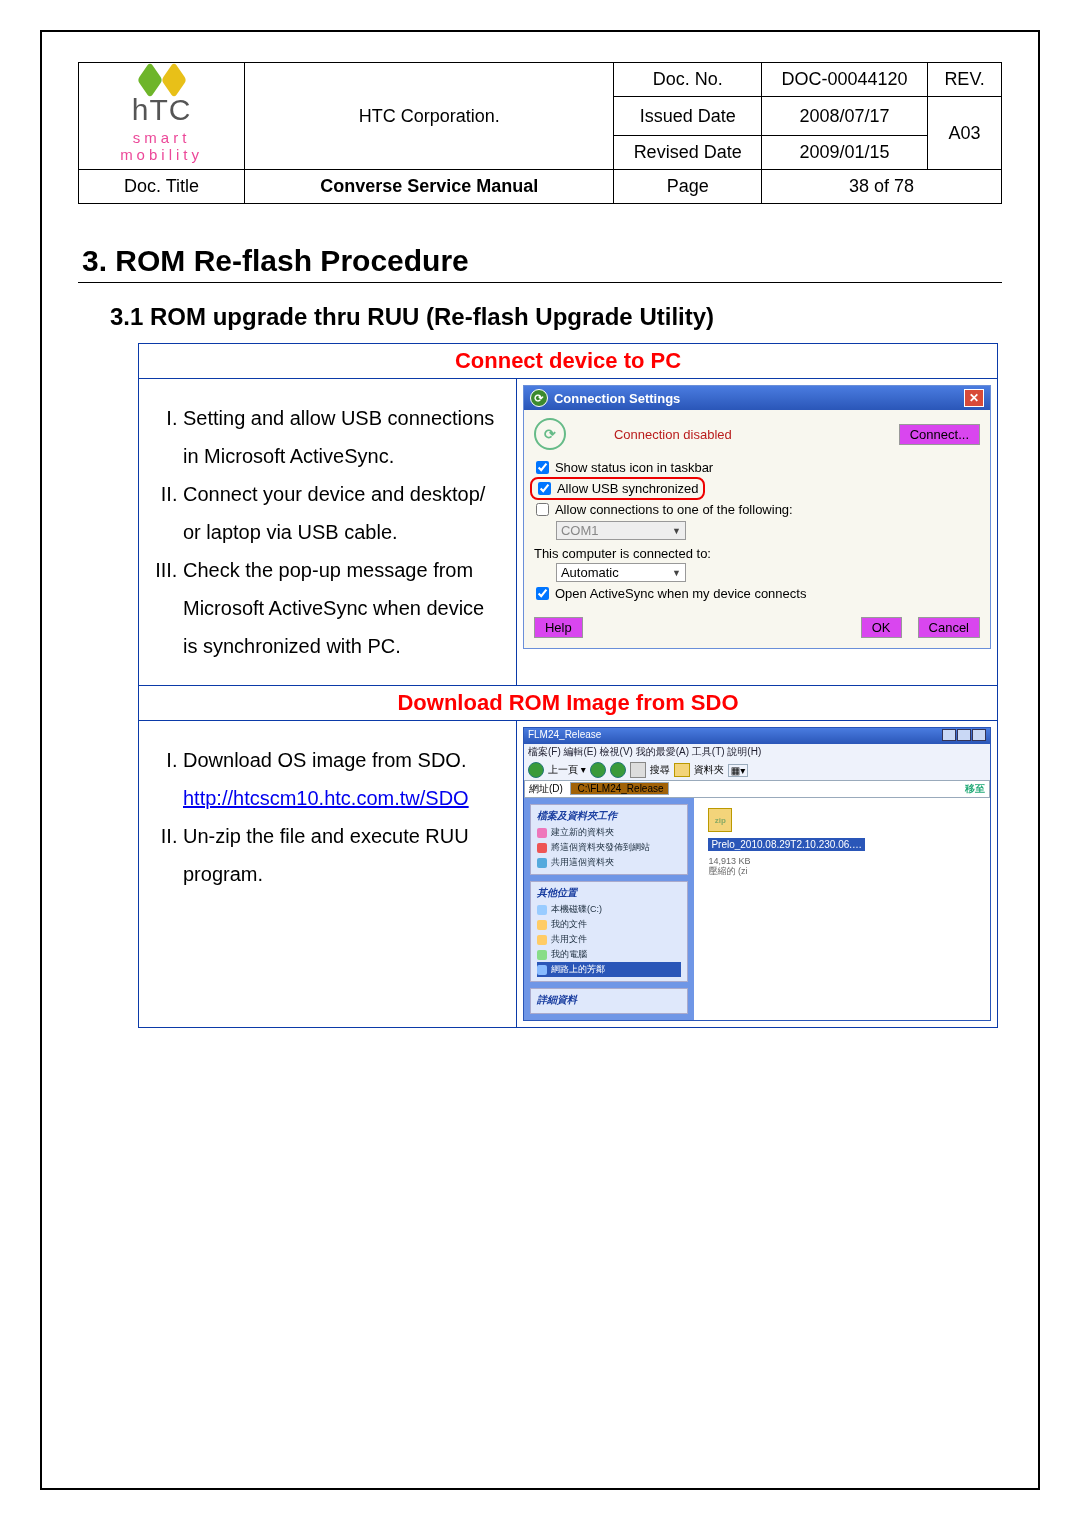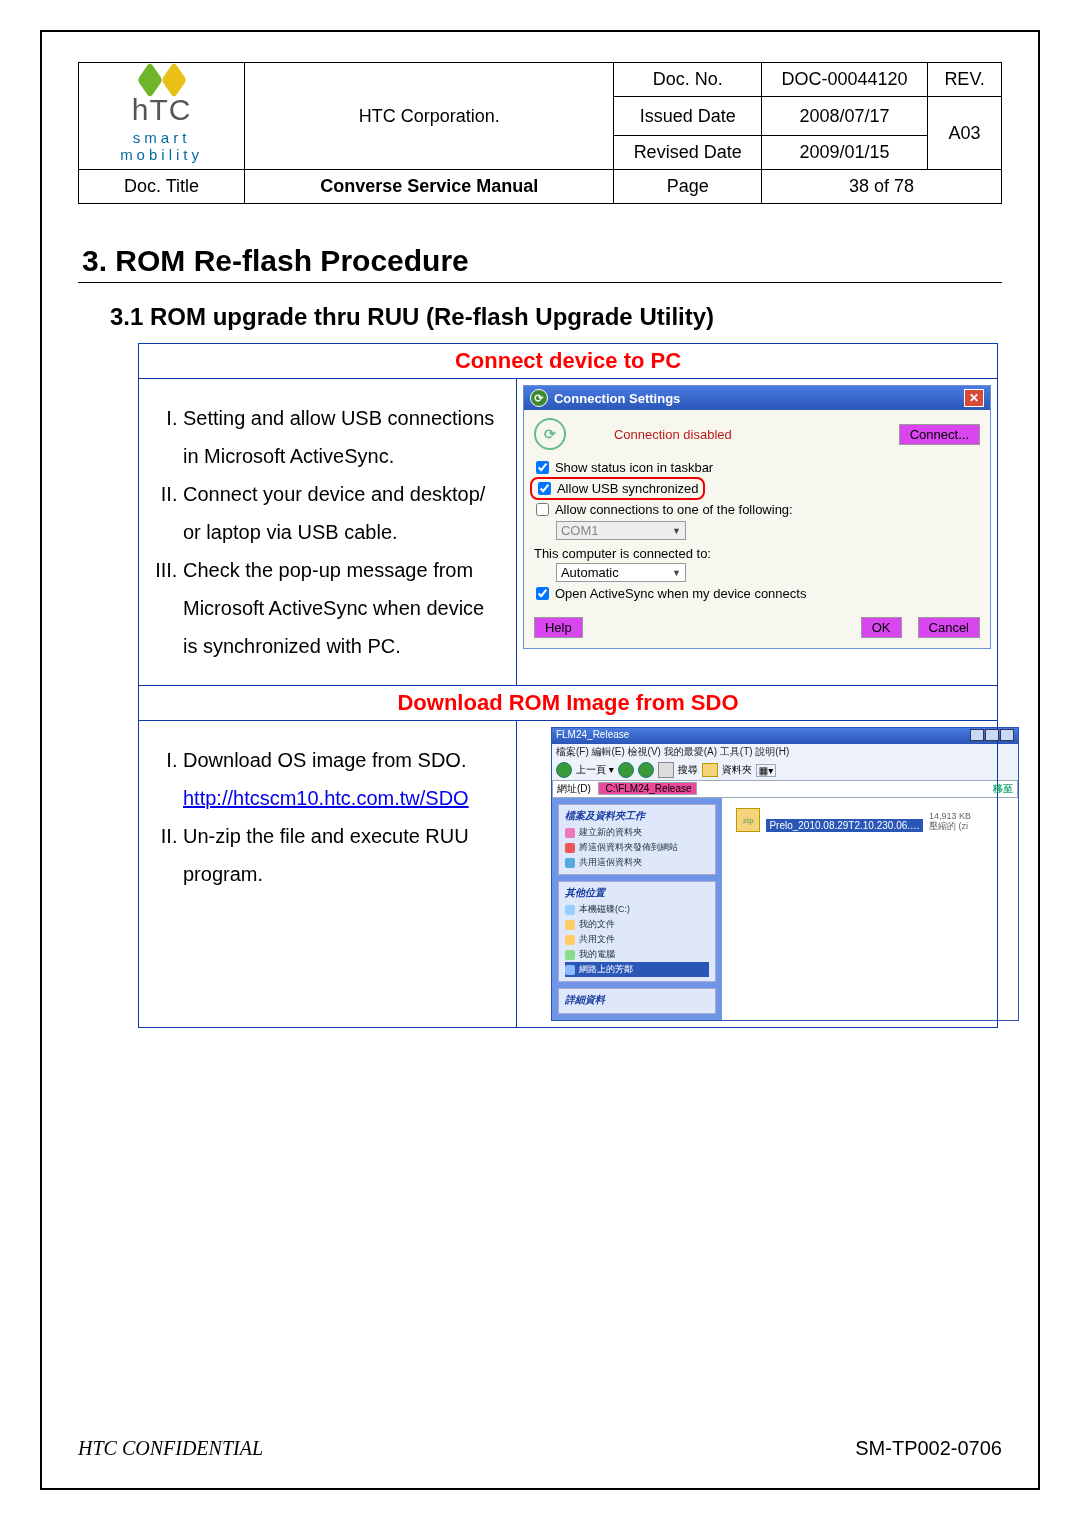--- a/index.html
+++ b/index.html
@@ -58,21 +58,21 @@
   .logo-text {
     font-size: 30px;
     font-weight: 300;
     letter-spacing: 1px;
     color: #555;
     font-family: Arial;
   }
   .logo-sub {
     font-size: 15px;
     letter-spacing: 4px;
-    color: #0369a1;
+    color: #ec4899;
   }
   .corp-cell {
     font-size: 26px;
   }
   .doc-title-label {
     text-align: left;
     padding-left: 14px;
   }
   .doc-title-val {
     font-weight: bold;
@@ -213,21 +213,20 @@
   .dlg-foot .right { display:flex; gap:16px; }
 
   
   .sdo-win {
     border:1px solid #2a56b8;
     font-family: Tahoma, sans-serif;
     width:100%;
     box-sizing:border-box;
     font-size:10px;
     background:#fff;
-    margin-left:28px;
   }
   .sdo-title {
     background: linear-gradient(#4a7ce0, #2a56b8);
     color:#fff; font-size:10px; padding:1px 4px;
     display:flex; justify-content:space-between;
   }
   .sdo-title .winbtns span{
     display:inline-block;width:12px;height:10px;background:#c9d8f5;margin-left:1px;border:1px solid #335;
   }
   .sdo-menu { background:#eef2fb; color:#223; padding:1px 4px; font-size:10px; }
@@ -254,22 +253,22 @@
   .sdo-pane {
     background:#dfe8fb; border:1px solid #aac;
     padding:4px 6px; font-size:9px; color:#234;
   }
   .sdo-pane .ph { color:#1a3ea0; font-weight:bold; margin-bottom:2px; font-size:10px;font-style:italic;}
   .sdo-pane .row { display:flex; align-items:center; gap:4px; padding:1px 0; }
   .sdo-pane .row .pc-ico { width:10px;height:10px;background:#e66;border-radius:2px;}
   .sdo-pane .row.sel2 { background:#2a56b8; color:#fff; }
   .sdo-main { flex:1; padding:8px 10px; }
   .file-item {
-    display:flex; align-items:flex-end; gap:6px;
-    padding:2px 4px; font-size:10px; color:#223;
+    display:flex; align-items:flex-start; gap:6px;
+    padding:2px 4px; font-size:10px; color:#223;flex-direction:column;
   }
   .file-item .zip-ico {
     width:22px;height:22px;background:#f3d47a;border:1px solid #b90;
     display:flex;align-items:center;justify-content:center;
     color:#8a6; font-size:8px; font-weight:bold;
   }
   .file-item .sel3 { background:#2a56b8;color:#fff;padding:1px 3px; }
   .file-item .meta { color:#666; font-size:9px; display:flex;flex-direction:column;line-height:1.1;}
 
   
@@ -447,21 +446,21 @@
             <span class="ico up"></span>
             <span class="ico up"></span>
             <span class="srch"></span>
                 <span>搜尋</span>
             <span class="fold"></span>
                 <span>資料夾</span>
             <span style="border:1px solid #9ab;padding:0 2px;">▦▾</span>
           </div>
           <div class="sdo-addr">
             <span><span>網址(D)</span>
-              <span style="border:1px solid #9ab;background:#ec4899;padding:0 4px;margin-left:4px;">
+              <span style="border:1px solid #9ab;background:#a16207;padding:0 4px;margin-left:4px;">
                 <span class="fold" style="display:inline-block;vertical-align:middle;"></span>
                 <span>C:\FLM24_Release</span>
               </span>
             </span>
             <span><span class="go">移至</span></span>
           </div>
           <div class="sdo-body">
             <div class="sdo-side">
               <div class="sdo-pane">
                 <div class="ph">檔案及資料夾工作</div>
@@ -515,17 +514,13 @@
                 </span>
               </div>
             </div>
           </div>
         </div>
       </td>
     </tr>
   </tbody>
     </table>
 
-  <div class="footer-row">
-    <span class="conf">HTC CONFIDENTIAL</span>
-    <span>SM-TP002-0706</span>
-  </div>
 </div>
 
 </body></html>

